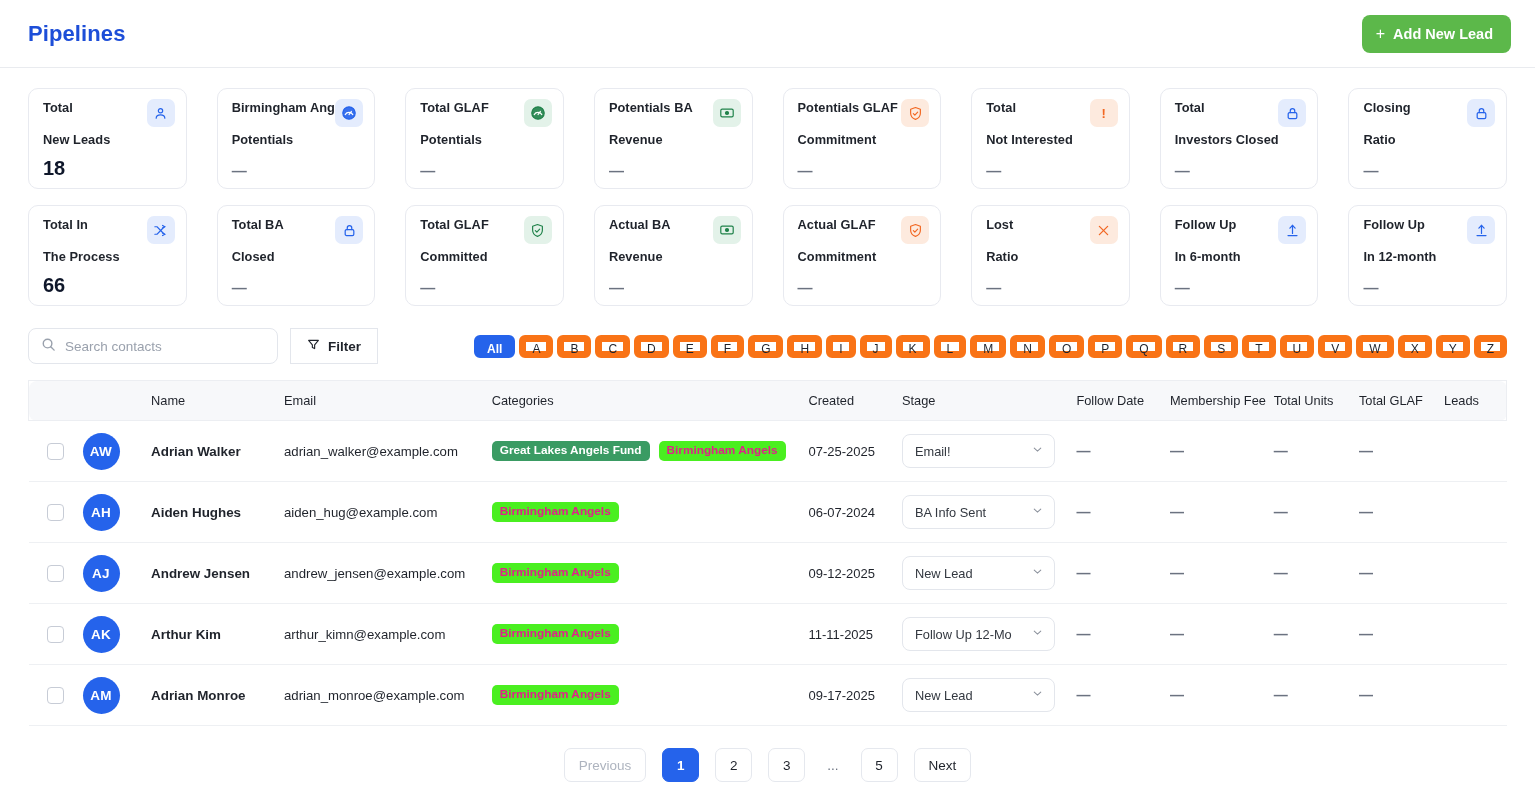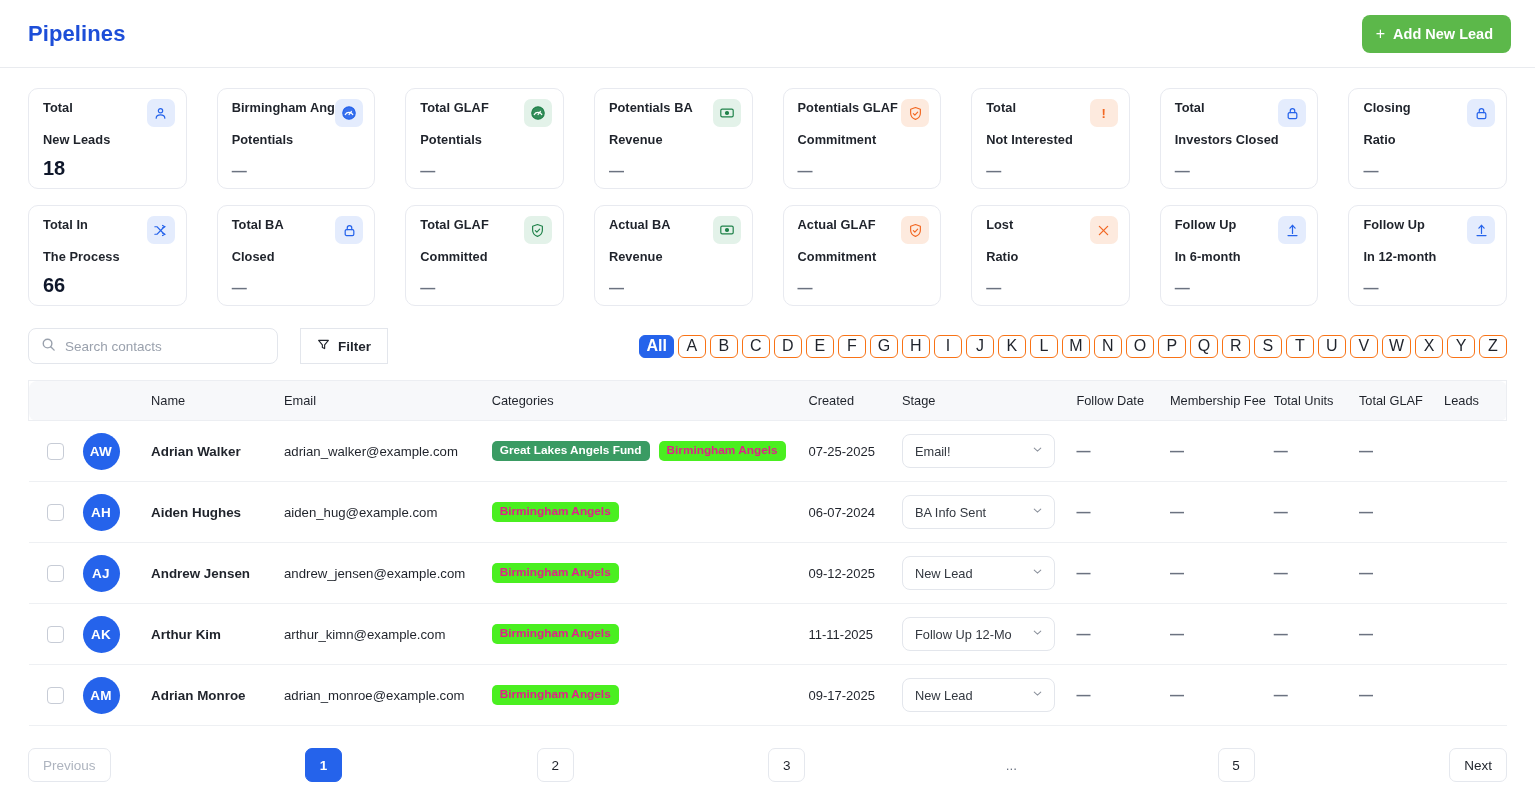--- a/index.html
+++ b/index.html
@@ -71,21 +71,21 @@
   }
   .ic-blue  { background: #e4ecfd; color: #2563eb; }
   .ic-green { background: #e3f2e9; color: #20824a; }
   .ic-orange{ background: #fdeade; color: #f26722; }
   .card-icon svg { display: block; }
   .card-icon .bang { font-size: 13px; font-weight: bold; line-height: 1; }
 
   
   .toolbar {
     padding: 6px 28px 0 28px;
-    display: flex; align-items: center; gap: 22px;
+    display: flex; align-items: center; gap: 12px;
   }
   .search-box {
     width: 250px; height: 36px;
     border: 1px solid #e3e6ec; border-radius: 8px;
     display: flex; align-items: center; gap: 9px;
     padding: 0 12px; background: #fff;
   }
   .search-box input {
     border: none; outline: none; flex: 1;
     font-size: 13.5px; color: #4b5563;
@@ -95,23 +95,23 @@
   .btn-filter {
     height: 36px; padding: 0 16px;
     border: 1px solid #e3e6ec; border-radius: 0; background: #fff;
     display: inline-flex; align-items: center; gap: 8px;
     font-size: 13.5px; font-weight: bold; color: #1f232b;
     font-family: "Liberation Sans", sans-serif; cursor: pointer;
   }
   .alpha { margin-left: auto; display: flex; gap: 4px; align-items: center; }
   .alpha button {
     min-width: 28px; height: 23px;
-    border: 1px solid #f97316; border-radius: 6px;
+    border: 7px solid #f97316; border-radius: 6px;
     background: #fff; color: #1f232b;
-    font-size: 16px; font-family: "Liberation Sans", sans-serif;
+    font-size: 12px; font-family: "Liberation Sans", sans-serif;
     cursor: pointer; padding: 0 6px;
   }
   .alpha button.active { background: #2563eb; border-color: #2563eb; color: #fff; font-weight: bold; }
 
   
   .table-wrap { padding: 16px 28px 0 28px; }
   table { width: 100%; border-collapse: collapse; table-layout: fixed; }
   thead th {
     background: #f7f8fa;
     font-size: 12.8px; font-weight: normal; color: #1f232b;
@@ -161,21 +161,21 @@
   .select {
     width: 153px; height: 34px;
     border: 1px solid #e3e6ec; border-radius: 8px; background: #fff;
     display: flex; align-items: center; justify-content: space-between;
     padding: 0 10px 0 12px; font-size: 12.8px; color: #333840; cursor: pointer;
   }
   .dash-cell { color: #6b7280; font-weight: bold; letter-spacing: -1px; font-size: 14px; }
 
   
   .pager {
-    display: flex; justify-content: space-between; align-items: center;
+    display: flex; justify-content: center; align-items: center;
     gap: 16px; margin-top: 22px;
   }
   .pager button {
     min-width: 37px; height: 34px; padding: 0 14px;
     border: 1px solid #e5e8ee; border-radius: 7px; background: #fff;
     font-size: 13.5px; color: #1f232b;
     font-family: "Liberation Sans", sans-serif; cursor: pointer;
   }
   .pager button.num { padding: 0; }
   .pager button.active { background: #2563eb; border-color: #2563eb; color: #fff; font-weight: bold; }

